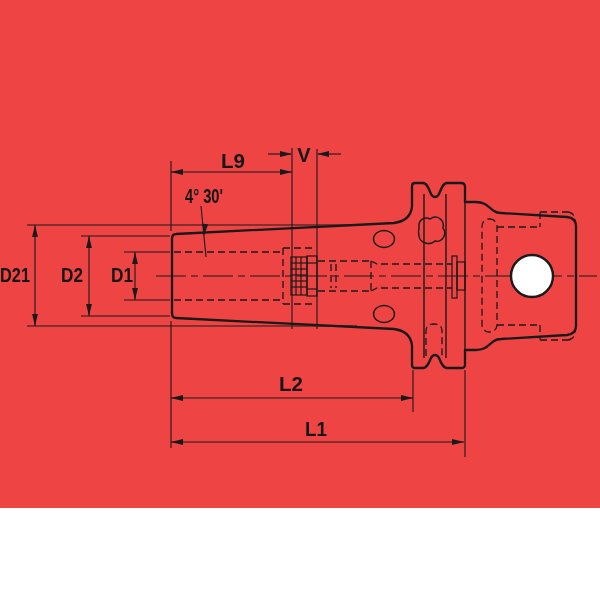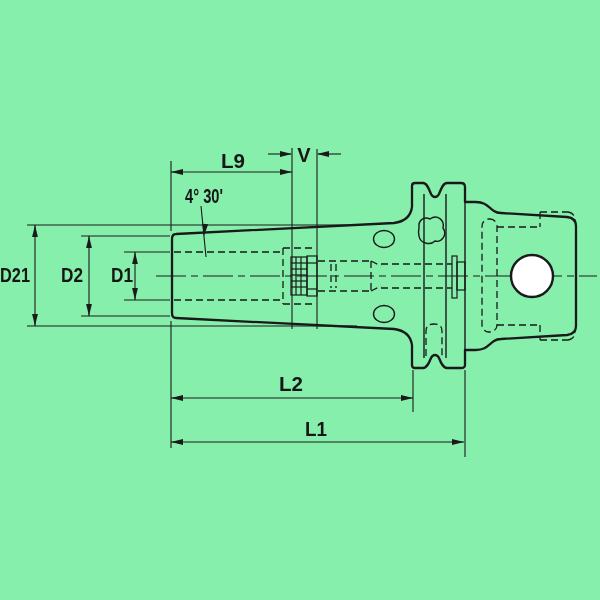--- a/index.html
+++ b/index.html
@@ -1,17 +1,17 @@
 <!DOCTYPE html>
 <html><head>
 <meta charset="utf-8">
 <style>
   html,body{margin:0;padding:0;background:#ffffff;}
   .canvas{
-    width:600px;height:600px;position:relative;background:#86efac;
+    width:600px;height:508px;position:relative;background:#ef4444;
     font-family:"Liberation Sans", sans-serif;
     overflow:hidden;
   }
   svg{display:block;}
   text{
     font-family:"Liberation Sans", sans-serif;
     font-weight:bold;
     font-size:20px;
     fill:#161616;
   }

